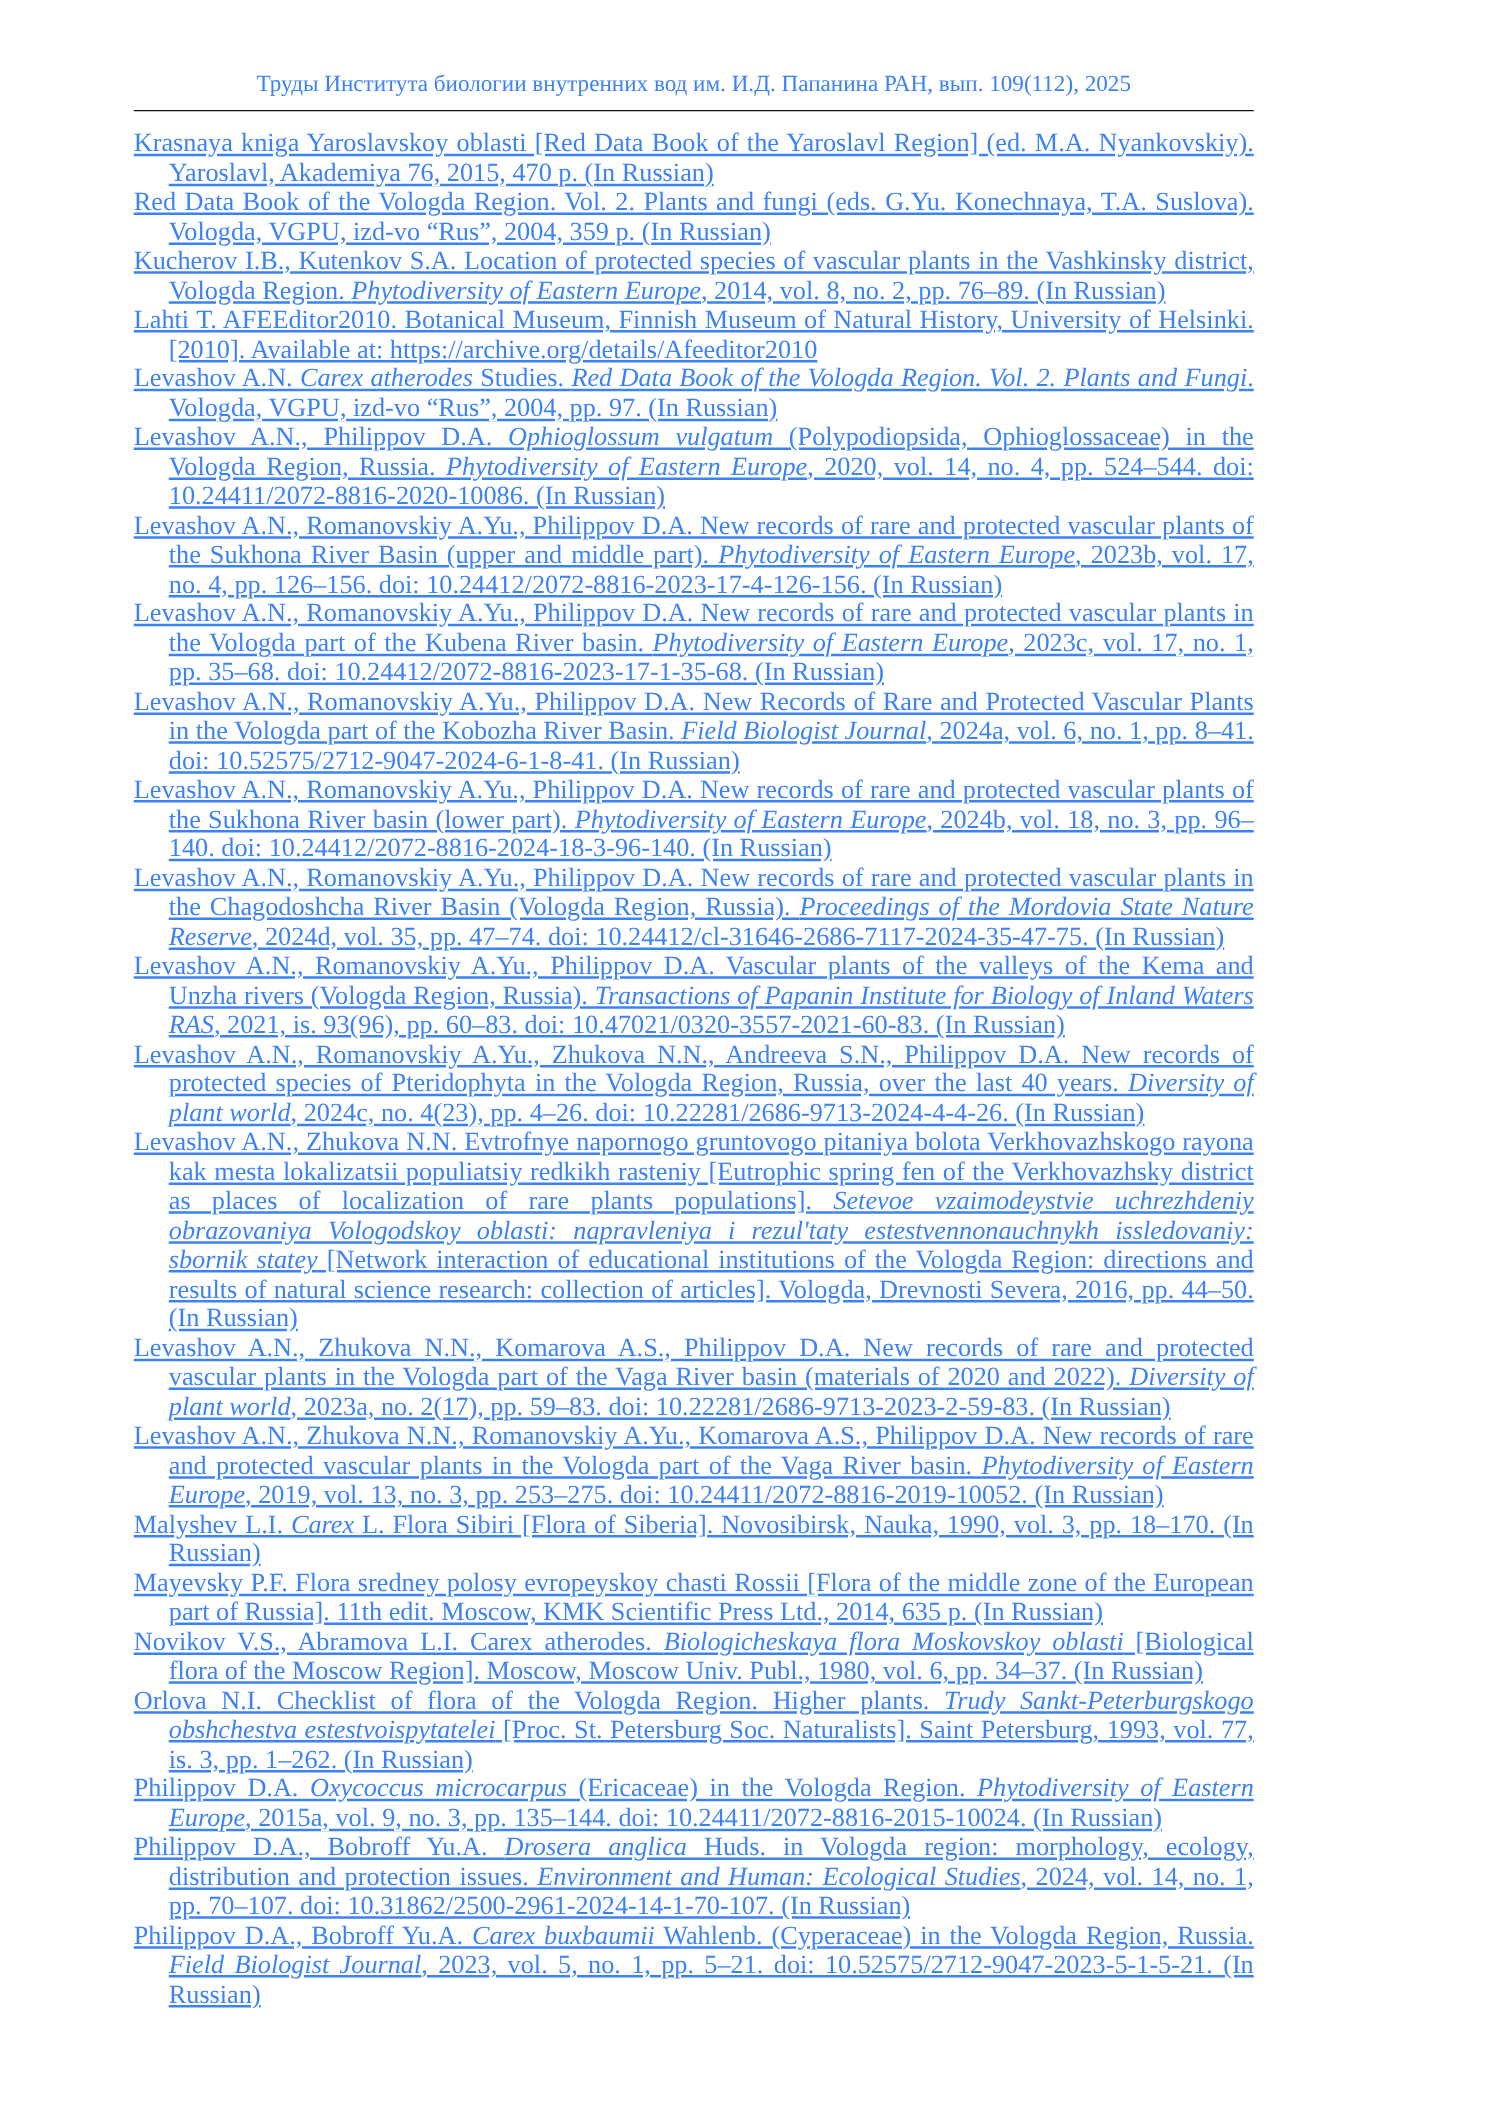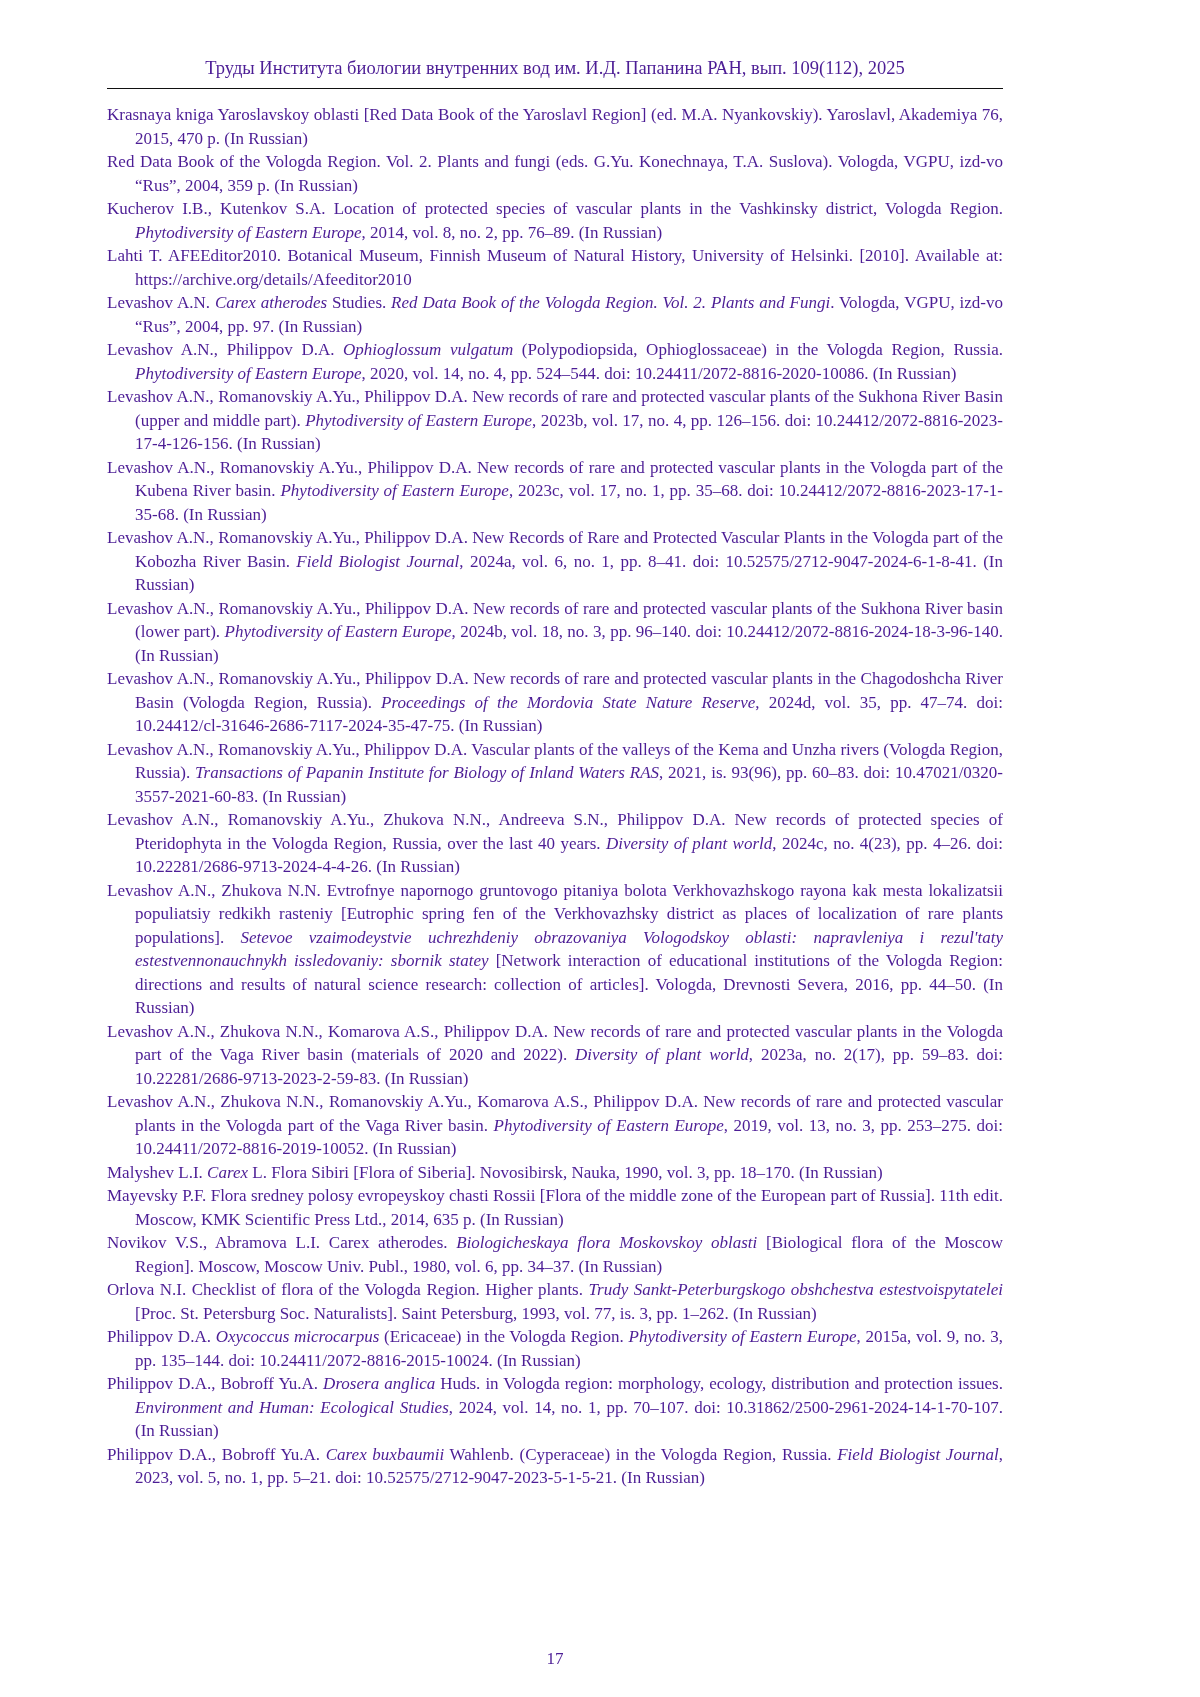--- a/index.html
+++ b/index.html
@@ -6,37 +6,38 @@
     margin: 0;
     padding: 0;
     background: #ffffff;
   }
   .page {
     position: relative;
     width: 1200px;
     height: 1697px;
     box-sizing: border-box;
     background: #ffffff;
-    color: #4c1d95;
+    color: #3b82f6;
     font-family: "Liberation Serif", "DejaVu Serif", serif;
     padding: 56px 197px 0 107px;
     overflow: hidden;
   }
   .journal-header {
     text-align: center;
     font-size: 18.5px;
     line-height: 24px;
     padding-bottom: 8px;
     border-bottom: 1.5px solid #111111;
     margin-bottom: 14px;
   }
   .references {
-    font-size: 17px;
+    font-size: 21px;
     line-height: 23.5px;
     text-align: justify;
+    text-decoration: underline;
   }
   .ref {
     margin: 0;
     padding-left: 28px;
     text-indent: -28px;
     hyphens: auto;
     -webkit-hyphens: auto;
   }
   .it {
     font-style: italic;
@@ -78,15 +79,14 @@
       <p class="ref"><span class="">Levashov A.N., Zhukova N.N., Romanovskiy A.Yu., Komarova A.S., Philippov D.A. New records of rare and protected vascular plants in the Vologda part of the Vaga River basin. </span><span class="it">Phytodiversity of Eastern Europe</span><span class="">, 2019, vol. 13, no. 3, pp. 253–275. doi: 10.24411/2072-8816-2019-10052. (In Russian)</span></p>
       <p class="ref"><span class="">Malyshev L.I. </span><span class="it">Carex</span><span class=""> L. Flora Sibiri [Flora of Siberia]. Novosibirsk, Nauka, 1990, vol. 3, pp. 18–170. (In Russian)</span></p>
       <p class="ref"><span class="">Mayevsky P.F. Flora sredney polosy evropeyskoy chasti Rossii [Flora of the middle zone of the European part of Russia]. 11th edit. Moscow, KMK Scientific Press Ltd., 2014, 635 p. (In Russian)</span></p>
       <p class="ref"><span class="">Novikov V.S., Abramova L.I. Carex atherodes. </span><span class="it">Biologicheskaya flora Moskovskoy oblasti</span><span class=""> [Biological flora of the Moscow Region]. Moscow, Moscow Univ. Publ., 1980, vol. 6, pp. 34–37. (In Russian)</span></p>
       <p class="ref"><span class="">Orlova N.I. Checklist of flora of the Vologda Region. Higher plants. </span><span class="it">Trudy Sankt-Peterburgskogo obshchestva estestvoispytatelei</span><span class=""> [Proc. St. Petersburg Soc. Naturalists]. Saint Petersburg, 1993, vol. 77, is. 3, pp. 1–262. (In Russian)</span></p>
       <p class="ref"><span class="">Philippov D.A. </span><span class="it">Oxycoccus microcarpus</span><span class=""> (Ericaceae) in the Vologda Region. </span><span class="it">Phytodiversity of Eastern Europe</span><span class="">, 2015a, vol. 9, no. 3, pp. 135–144. doi: 10.24411/2072-8816-2015-10024. (In Russian)</span></p>
       <p class="ref"><span class="">Philippov D.A., Bobroff Yu.A. </span><span class="it">Drosera anglica</span><span class=""> Huds. in Vologda region: morphology, ecology, distribution and protection issues. </span><span class="it">Environment and Human: Ecological Studies</span><span class="">, 2024, vol. 14, no. 1, pp. 70–107. doi: 10.31862/2500-2961-2024-14-1-70-107. (In Russian)</span></p>
       <p class="ref"><span class="">Philippov D.A., Bobroff Yu.A. </span><span class="it">Carex buxbaumii</span><span class=""> Wahlenb. (Cyperaceae) in the Vologda Region, Russia. </span><span class="it">Field Biologist Journal</span><span class="">, 2023, vol. 5, no. 1, pp. 5–21. doi: 10.52575/2712-9047-2023-5-1-5-21. (In Russian)</span></p>
     </main>
 
-  <div class="page-number">17</div>
 
 </div>
 
 </body></html>

